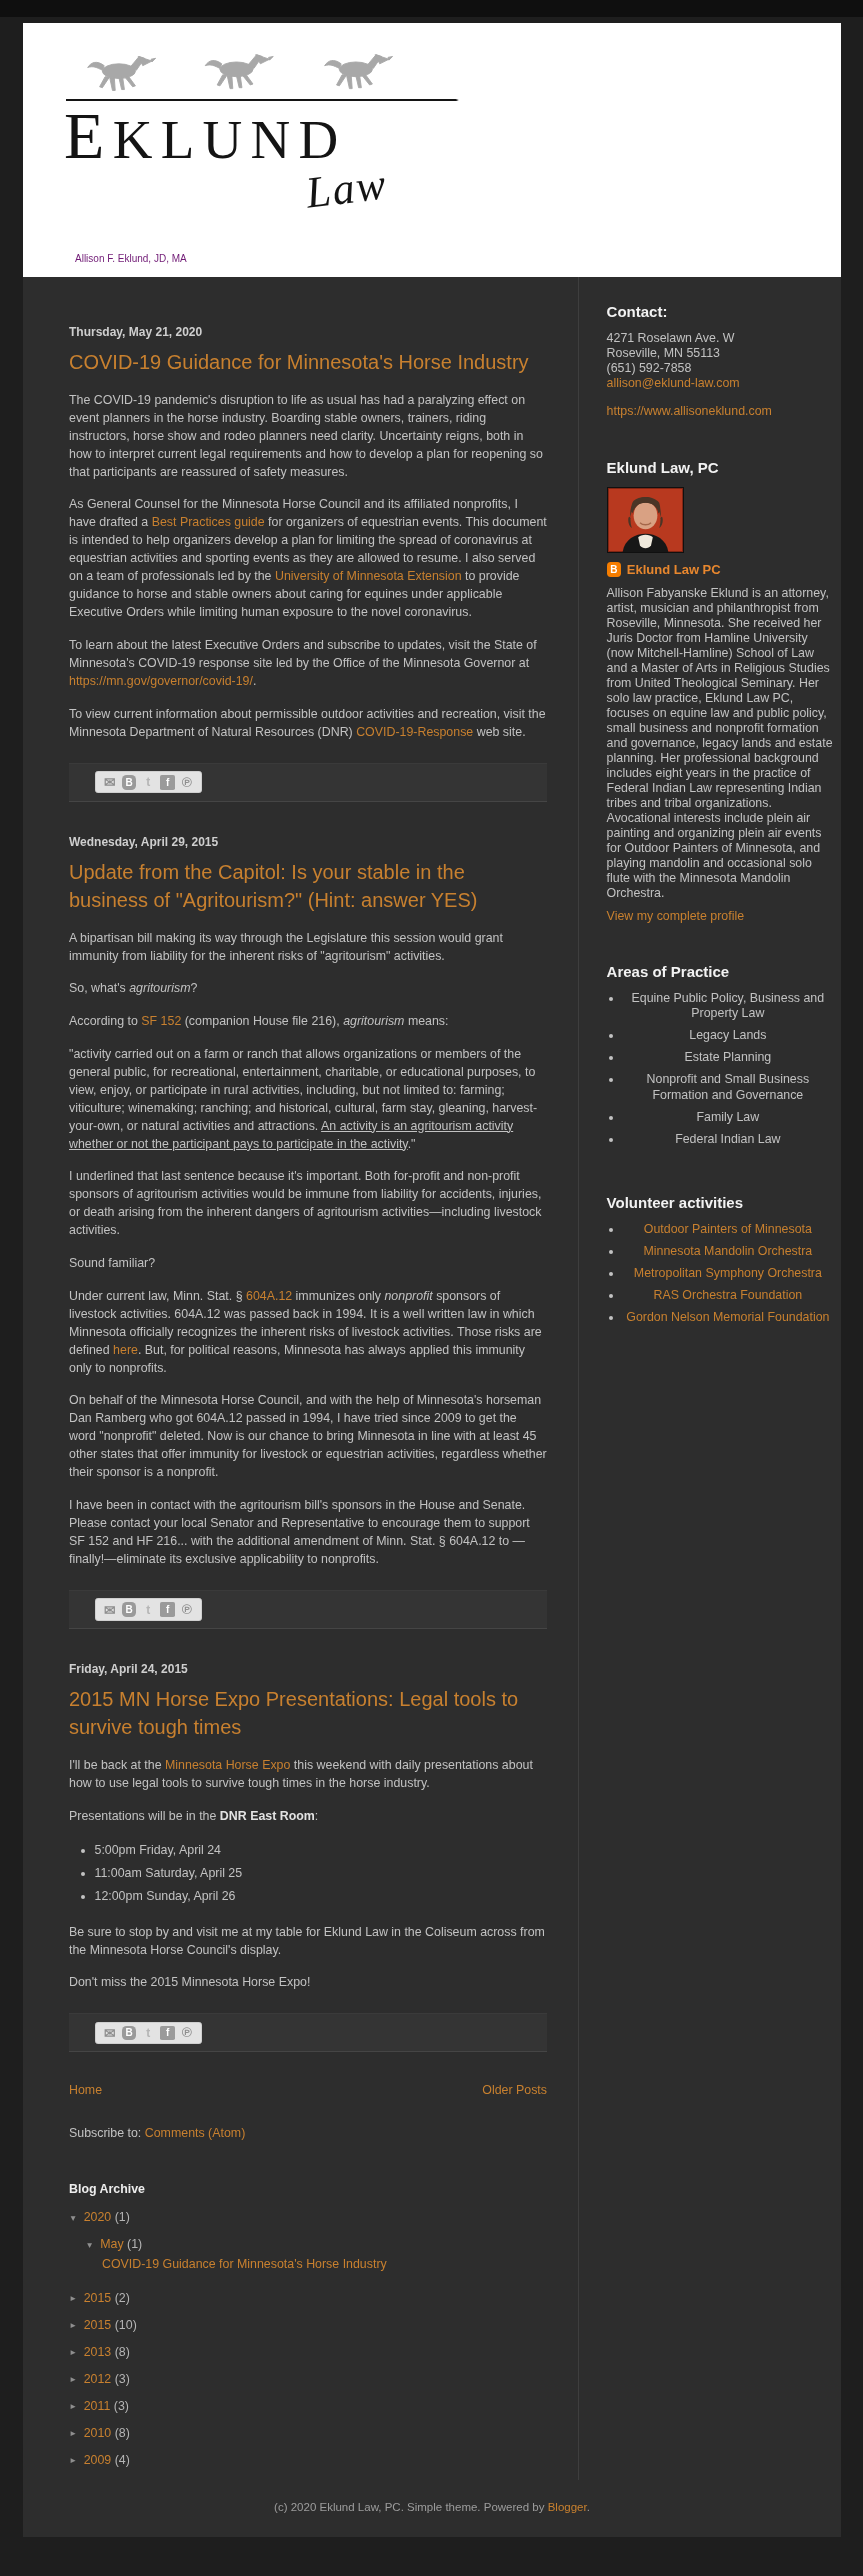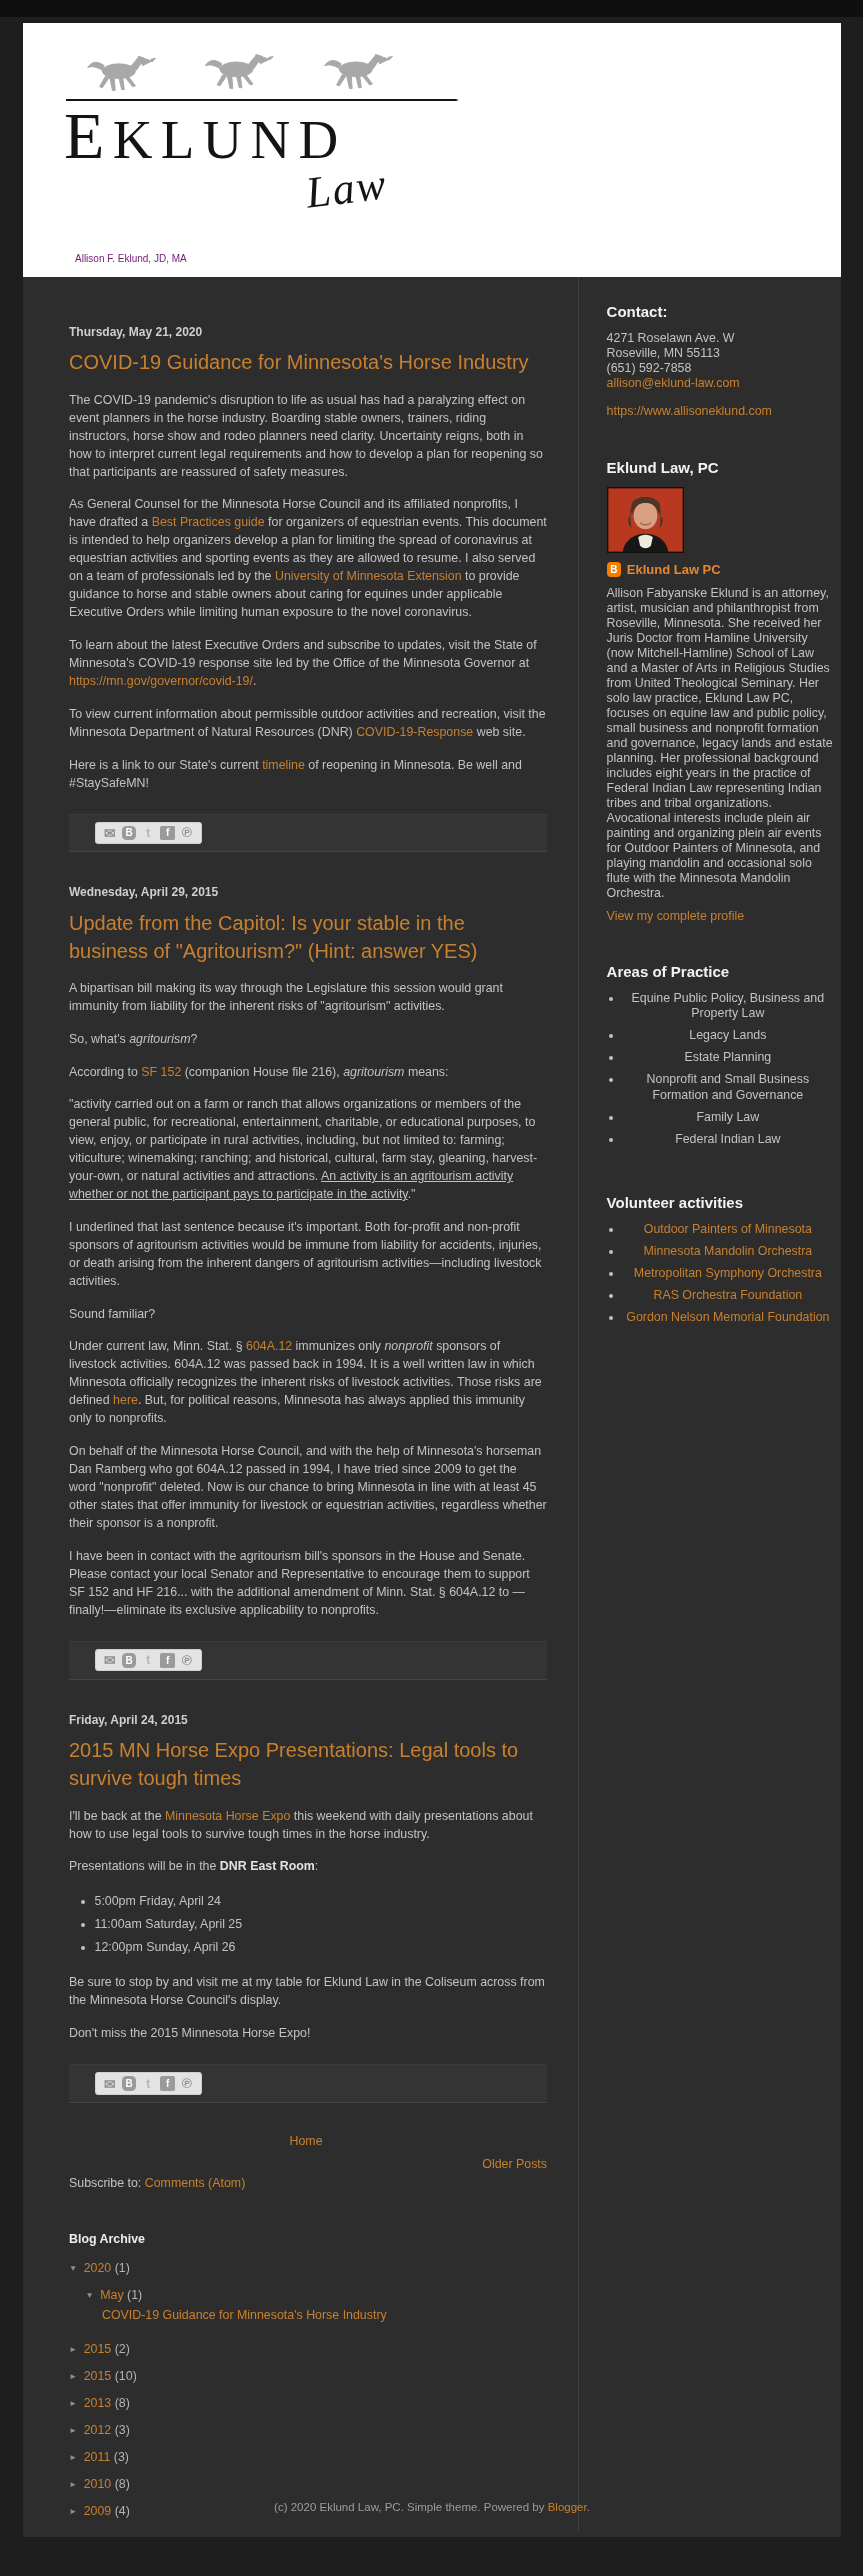--- a/index.html
+++ b/index.html
@@ -54,22 +54,22 @@
   .ic{width:14.7px;height:14.7px;display:flex;align-items:center;justify-content:center;
     font-size:11px;color:#8e8e8e;font-weight:bold;font-family:"Liberation Sans",sans-serif;}
   .ic.badge{background:#9a9a9a;color:#fff;font-size:10px;border-radius:1.8px;}
   .ic.badge-round{background:#9a9a9a;color:#fff;font-size:10px;border-radius:4.6px;}
   .ic.mail{font-size:13.8px;}
   .ic.pin{font-size:13.8px;}
   .ic.tw{color:#b5b5b5;font-size:12px;}
   .post-sep{height:11px;}
   
   .pager{position:relative;margin:31px 0 7.3px;height:18.4px;font-size:12.4px;}
-  .pager .home{position:absolute;left:0;right:4px;text-align:center;}
-  .pager .older{position:absolute;right:0;margin-top:23px;}
+  .pager .home{position:absolute;left:0;right:4px;}
+  .pager .older{position:absolute;right:0;}
   .subscribe{color:#c2c2c2;font-size:12.4px;margin:24px 0 0;}
   
   .archive-title{color:#ededed;font-size:12.4px;font-weight:bold;margin:42px 0 14.7px;}
   .arch-row{font-size:12.4px;color:#b5b5b5;margin:13px 0;}
   .arch-row.lvl1{margin:5.5px 0 5.5px 16.5px;}
   .arch-row.lvl2{margin:5.5px 0 20px 33px;}
   .arch-arrow{color:#8f8f8f;font-size:8.3px;display:inline-block;width:14.7px;vertical-align:0.9px;}
   .arch-count{color:#b5b5b5;}
   
   .sb-h{color:#f2f2f2;font-size:15px;font-weight:bold;margin:0 0 11px;}
@@ -130,21 +130,20 @@
     <div class="main-col">
 
       <article>
         <h2 class="post-date">Thursday, May 21, 2020</h2>
         <h3 class="post-title lnk">COVID-19 Guidance for Minnesota's Horse Industry</h3>
         <div class="post-body">
           <p><span>The COVID-19 pandemic's disruption to life as usual has had a paralyzing effect on event planners in the horse industry. Boarding stable owners, trainers, riding instructors, horse show and rodeo planners need clarity. Uncertainty reigns, both in how to interpret current legal requirements and how to develop a plan for reopening so that participants are reassured of safety measures.</span></p>
           <p><span>As General Counsel for the Minnesota Horse Council and its affiliated nonprofits, I have drafted a </span><a class="lnk">Best Practices guide</a><span> for organizers of equestrian events. This document is intended to help organizers develop a plan for limiting the spread of coronavirus at equestrian activities and sporting events as they are allowed to resume. I also served on a team of professionals led by the </span><a class="lnk">University of Minnesota Extension</a><span> to provide guidance to horse and stable owners about caring for equines under applicable Executive Orders while limiting human exposure to the novel coronavirus.</span></p>
           <p><span>To learn about the latest Executive Orders and subscribe to updates, visit the State of Minnesota's COVID-19 response site led by the Office of the Minnesota Governor at </span><a class="lnk">https://mn.gov/governor/covid-19/</a><span>.</span></p>
           <p><span>To view current information about permissible outdoor activities and recreation, visit the Minnesota Department of Natural Resources (DNR) </span><a class="lnk">COVID-19-Response</a><span> web site.</span></p>
-          <p><span>Here is a link to our State's current </span><a class="lnk">timeline</a><span> of reopening in Minnesota. Be well and #StaySafeMN!</span></p>
         </div>
         <div class="post-footer">
           <span class="share-pill">
             <span class="ic mail">✉</span>
             <span class="ic badge-round">B</span>
             <span class="ic tw">t</span>
             <span class="ic badge">f</span>
             <span class="ic pin">℗</span>
           </span>
         </div>

